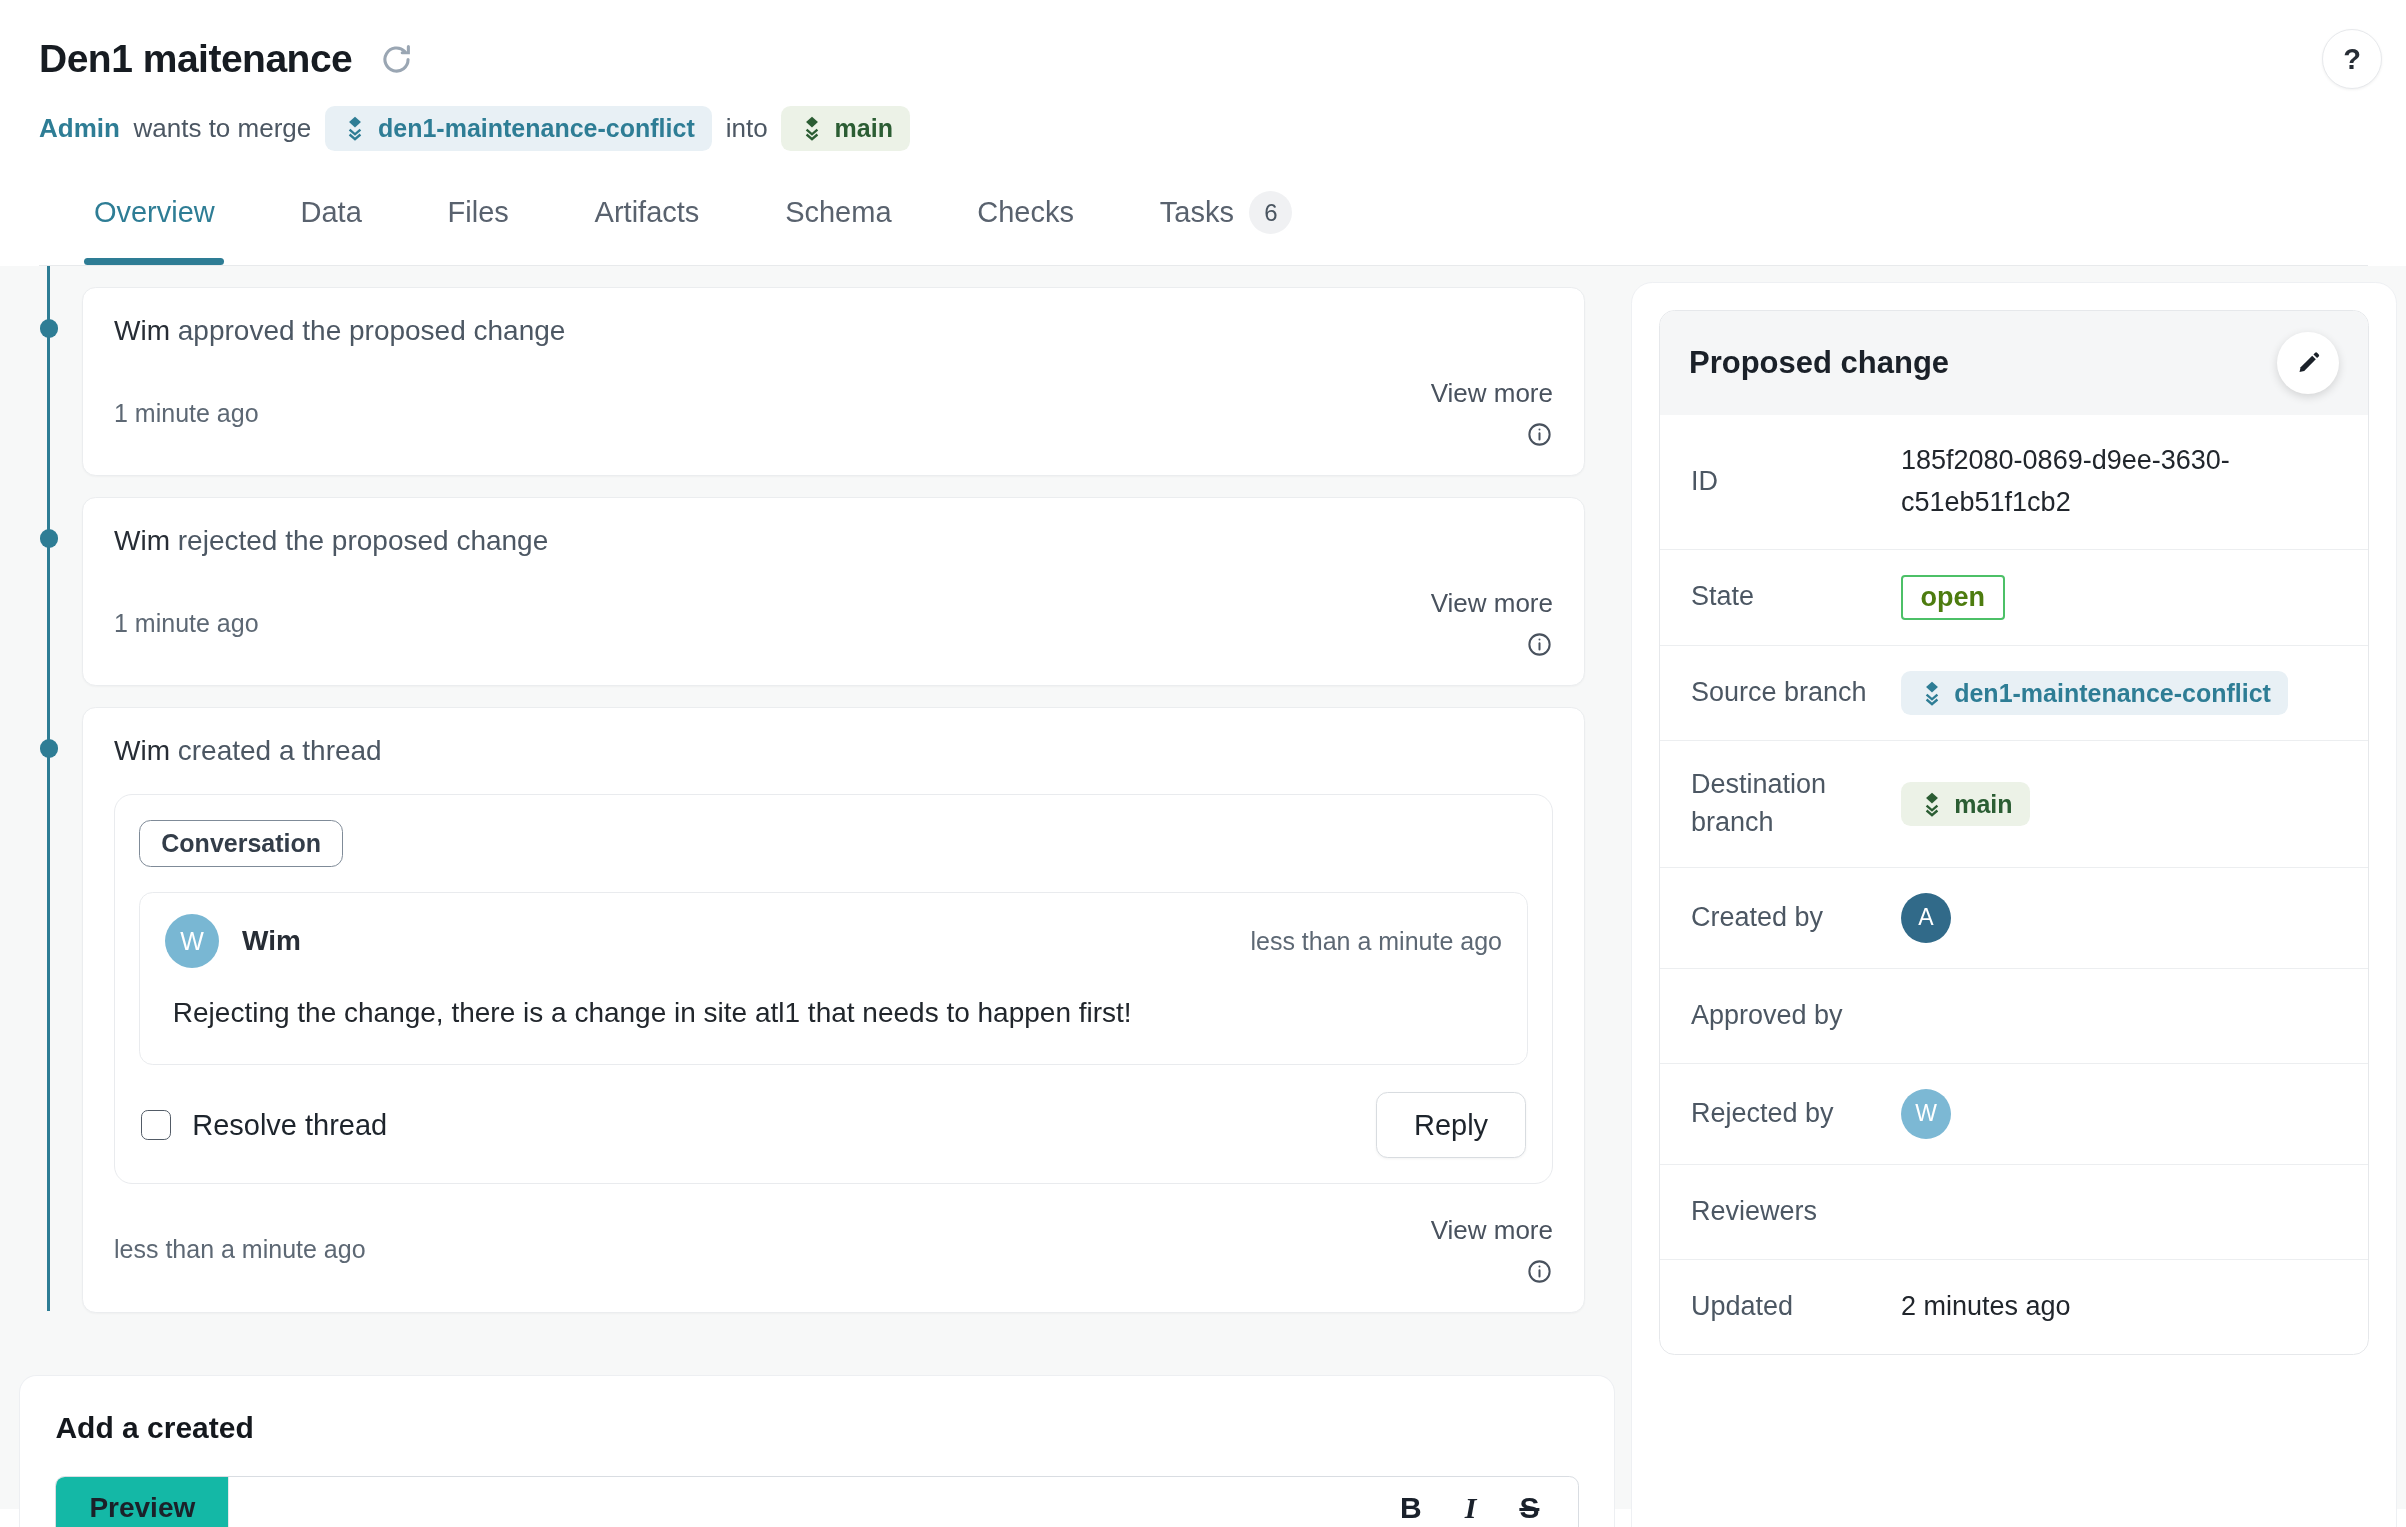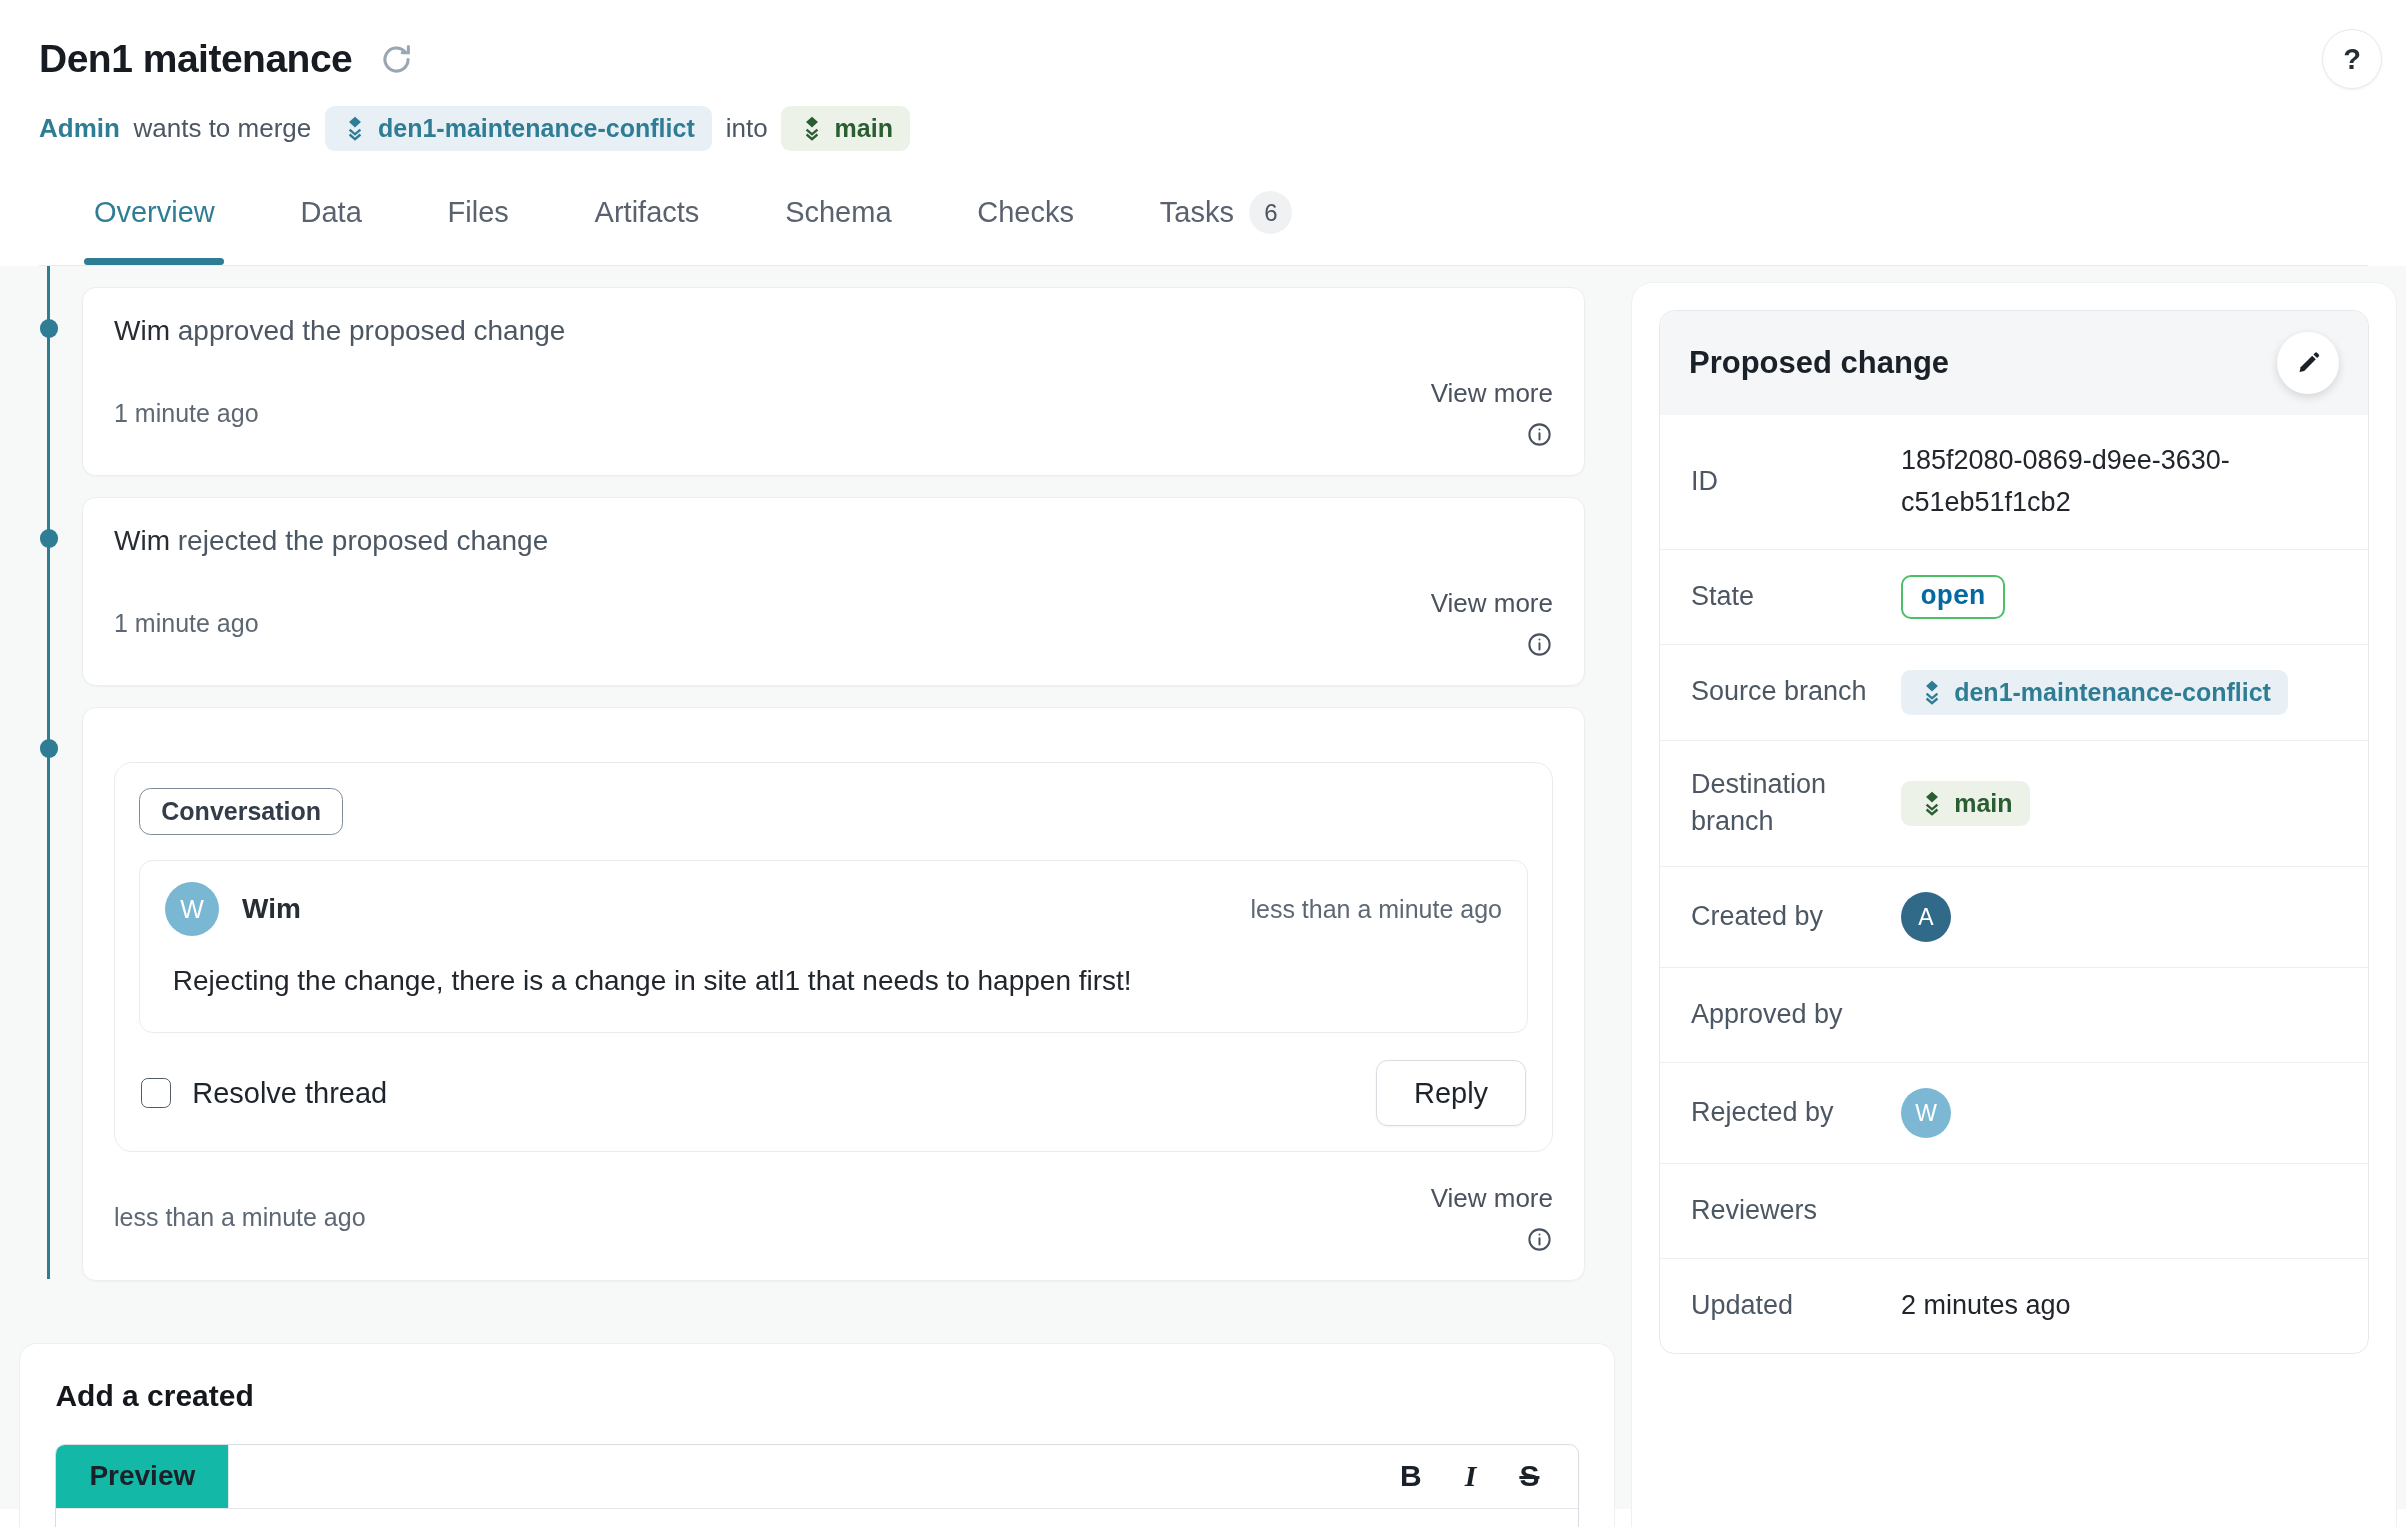--- a/index.html
+++ b/index.html
@@ -83,22 +83,22 @@
   .pc-card { border:1px solid #e6e8eb; border-radius:15.5px; background:#fff; }
   .pc-header { display:flex; align-items:center; justify-content:space-between;
     background:#f5f6f7; border-radius:14.6px 14.6px 0 0; padding:21.3px 29px; }
   .pc-title { font-size:31px; font-weight:700; color:#1b2129; }
   .edit-btn { width:62px; height:62px; border-radius:50%; background:#fff; border:none; cursor:pointer;
     box-shadow:0 2.9px 9.7px rgba(0,0,0,.14); display:flex; align-items:center; justify-content:center; color:#1b2129; }
   .pc-row { display:grid; grid-template-columns:210px 1fr; align-items:center;
     padding:25px 31px; border-top:1px solid #eceef0; min-height:95px; }
   .pc-label { font-size:27px; color:#4c5763; line-height:1.4; }
   .pc-value { font-size:27px; color:#21262c; line-height:1.55; word-break:break-word; }
-  .state-badge { display:inline-block; border:2.9px solid #4cc067; color:#0369a1; font-weight:600;
-    font-size:27px; border-radius:10px; padding:4.9px 17.5px; background:#fff;font-family:Liberation Mono, monospace; }
+  .state-badge { display:inline-block; border:2.9px solid #4cc067; color:#4d7c0f; font-weight:600;
+    font-size:27px; border-radius:4px; padding:4.9px 17.5px; background:#fff; }
   .avatar.a-side { width:50px; height:50px; background:#316a89; font-size:23px; }
   .avatar.w-side { width:50px; height:50px; background:#7cb8d4; font-size:23px; }
   .actions-btn { display:inline-flex; align-items:stretch; border:none; padding:0; background:#2e7d95;
     border-radius:9.7px; cursor:pointer; overflow:hidden; }
   .actions-main { padding:19.4px 39px; font-size:29px; font-weight:600; color:#fff; font-family:inherit; }
   .actions-caret { display:flex; flex-direction:column; align-items:center; justify-content:center; gap:4.9px;
     padding:0 19.4px; border-left:1.9px solid rgba(255,255,255,.85); }
 </style>
 </head>
 <body>
@@ -205,20 +205,24 @@
               <circle cx="12" cy="12" r="9"></circle>
                 <line x1="12" y1="11" x2="12" y2="16.5" stroke-linecap="round"></line>
                 <circle cx="12" cy="7.6" r="0.9" fill="currentColor" stroke="none"></circle>
             </svg>
           </button>
         </div>
       </div>
 
       <div class="tcard">
         <span class="dot"></span>
+        <div class="tcard-title">
+          <span class="actor">Wim</span>
+          <span>created a thread</span>
+        </div>
 
         <div class="thread-box">
           <span class="conv-chip">Conversation</span>
 
           <div class="comment-card">
             <div class="comment-head">
               <span class="avatar w-small">W</span>
               <span class="comment-author">Wim</span>
               <span class="comment-time">less than a minute ago</span>
             </div>

